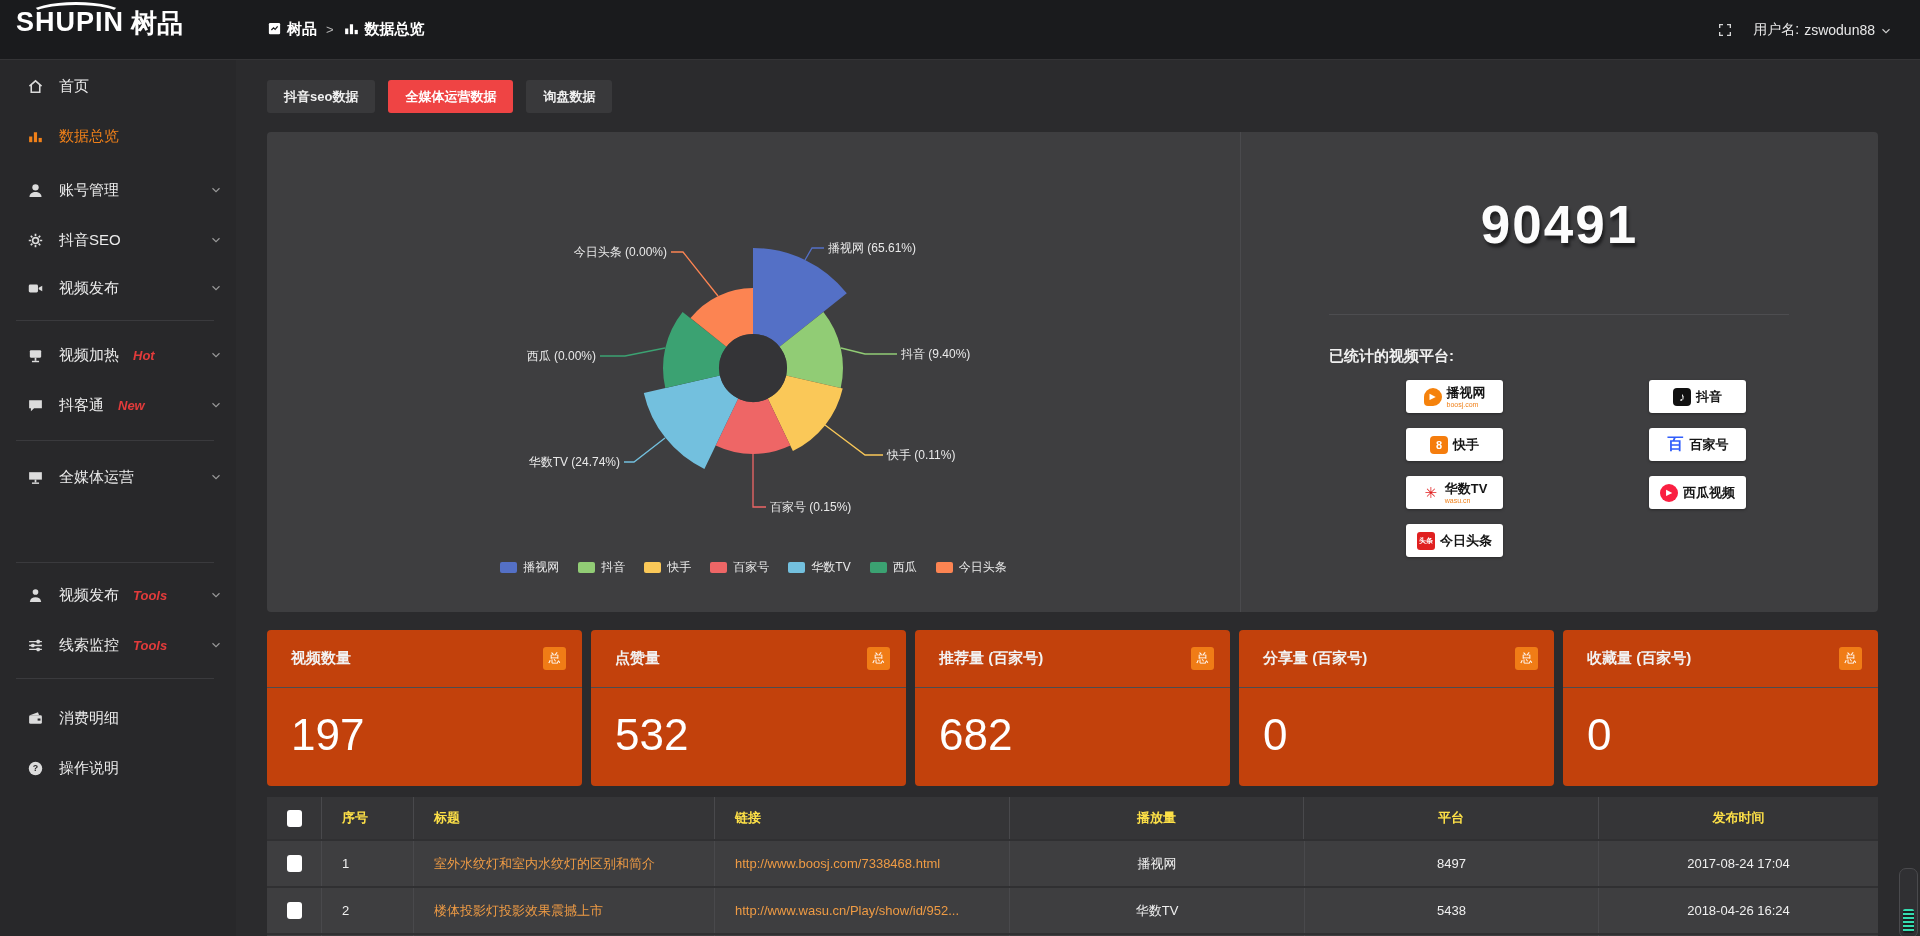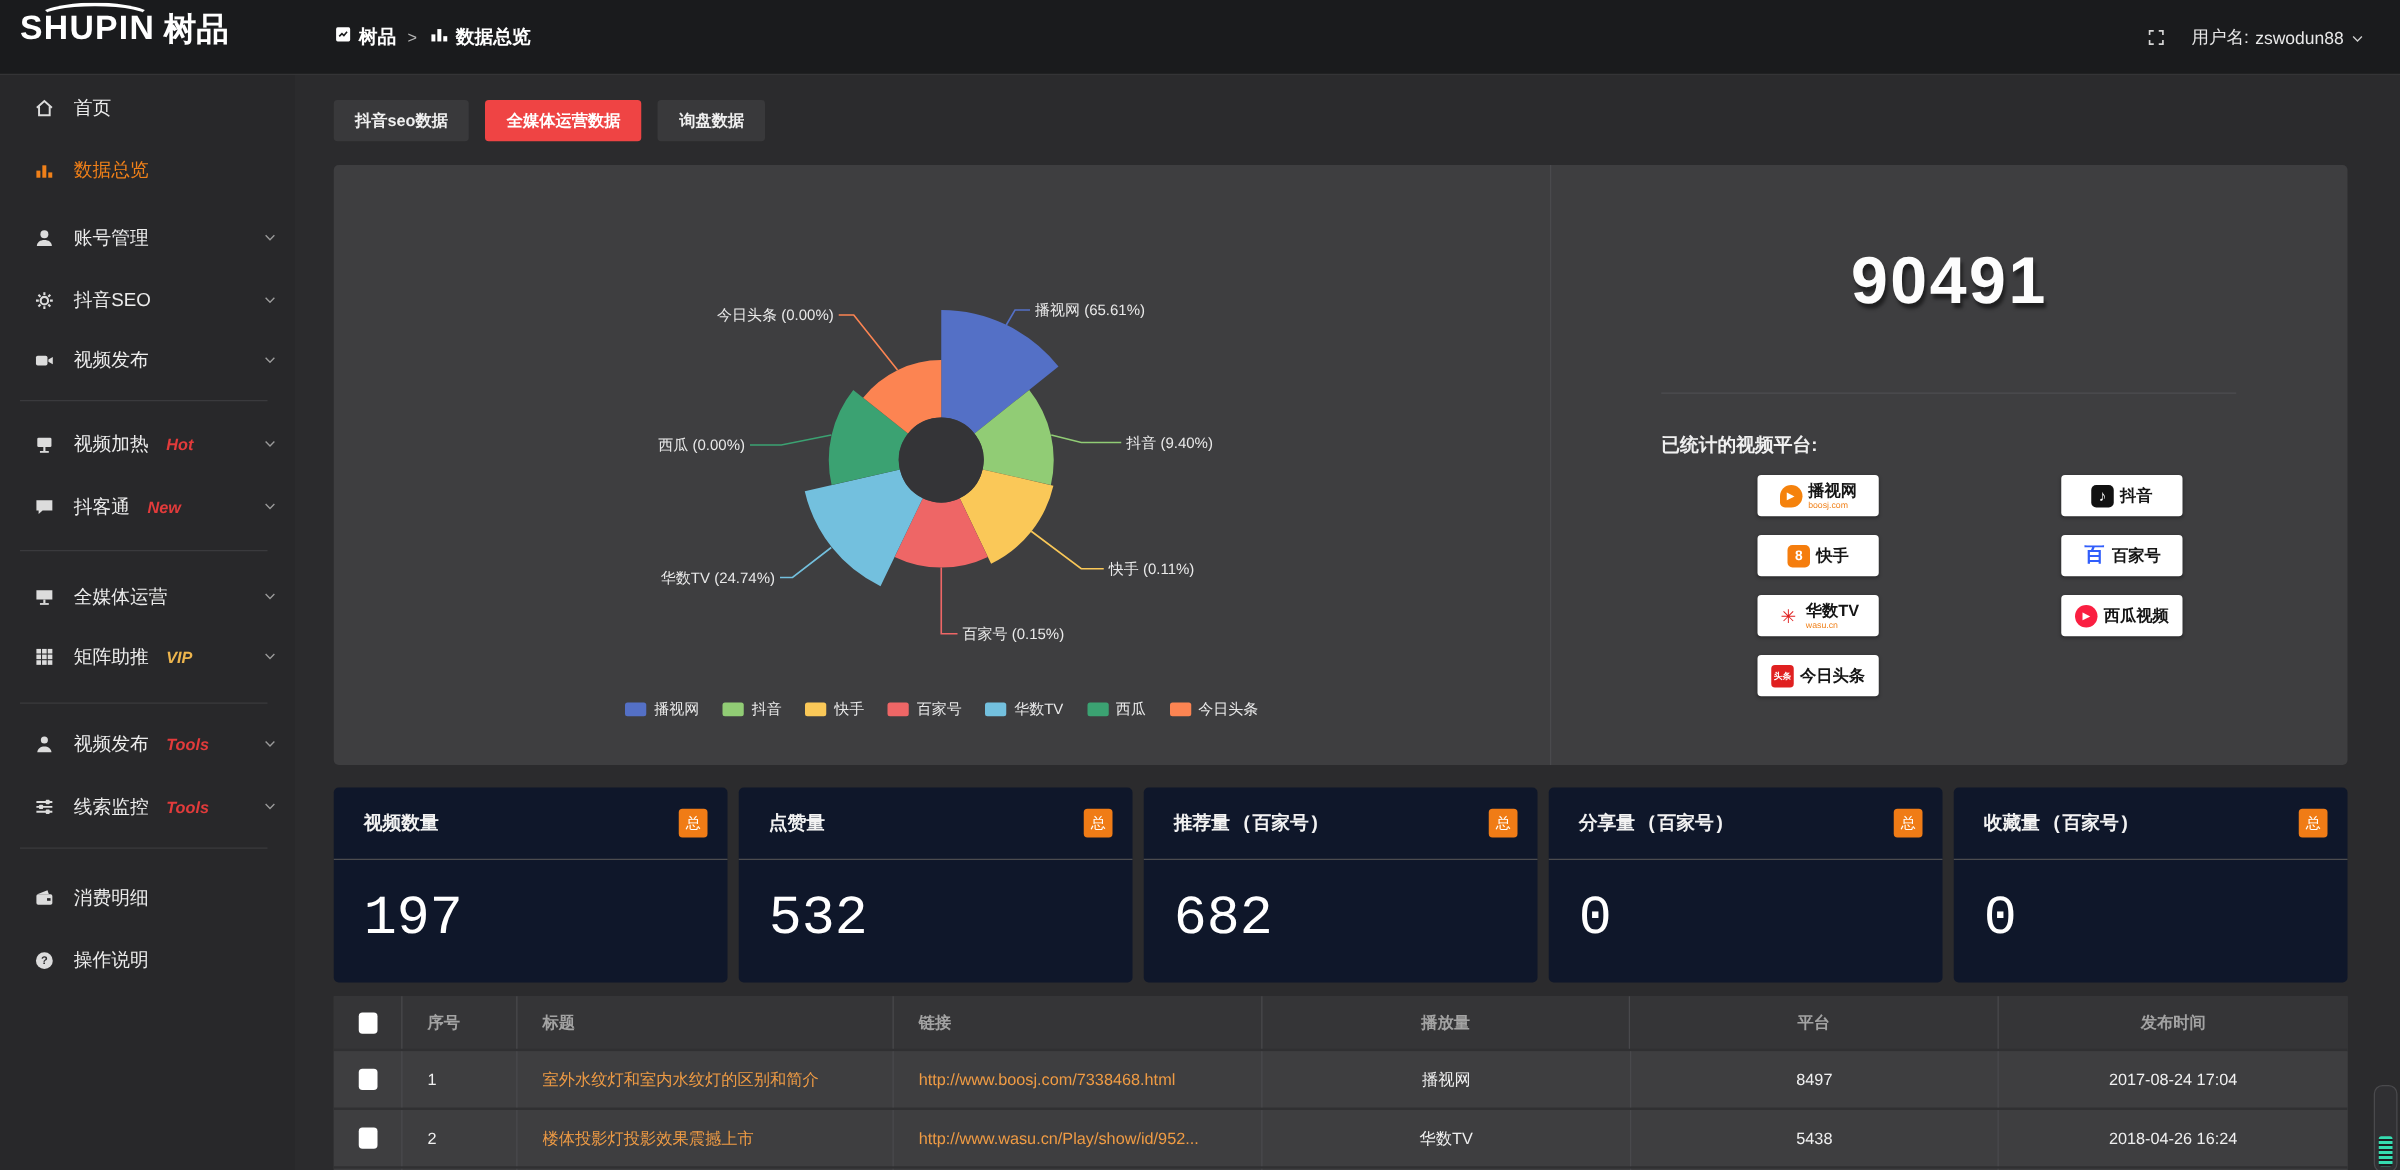--- a/index.html
+++ b/index.html
@@ -55,33 +55,33 @@
   .pbadge .psub{font-size:7px;color:#f08019;margin-top:2px;}
   .pic{width:18px;height:18px;display:flex;align-items:center;justify-content:center;flex:none;}
   .pic-boosj{background:#f5820c;border-radius:50% 50% 50% 4px;color:#fff;font-size:8px;}
   .pic-ks{background:#f57d0d;border-radius:4px;color:#fff;font-size:11px;font-weight:bold;}
   .pic-wasu{color:#e02020;font-size:15px;font-weight:bold;}
   .pic-tt{background:#e02020;border-radius:3px;color:#fff;font-size:7px;font-weight:bold;}
   .pic-dy{background:#111;border-radius:4px;color:#fff;font-size:12px;}
   .pic-bjh{color:#315efb;font-size:16px;font-weight:bold;}
   .pic-xg{background:#fa1f41;border-radius:50%;color:#fff;font-size:8px;}
   
-  .card{position:absolute;top:630px;width:315px;height:156px;background:#0f172a;border-radius:4px;font-family:Liberation Mono, monospace;}
+  .card{position:absolute;top:630px;width:315px;height:156px;background:#c2410c;border-radius:4px;}
   .card-head{position:relative;height:57px;border-bottom:1px solid #4c4c4f;display:flex;align-items:center;}
   .card-label{margin-left:24px;color:#f2f2f2;font-size:15px;font-weight:bold;}
   .card-badge{position:absolute;right:16px;top:17px;width:23px;height:23px;background:#f07c16;border-radius:3px;color:#fff;font-size:12px;display:flex;align-items:center;justify-content:center;}
   .card-value{margin:22px 0 0 24px;color:#fff;font-size:44px;}
   
   .table{position:absolute;left:267px;top:797px;width:1611px;background:#3e3e40;}
   .t-row{display:flex;height:45px;border-bottom:2px solid #303032;background:#3e3e40;}
   .t-row.t-head{height:42px;background:#353537;}
   .t-cell{display:flex;align-items:center;border-right:1px solid #49494c;color:#f0f0f0;font-size:13px;box-sizing:border-box;padding-left:20px;}
   .t-cell:last-child{border-right:none;}
   .t-cell.center{justify-content:center;padding-left:0;}
-  .t-head .t-cell{color:#a3a3a3;font-weight:bold;}
+  .t-head .t-cell{color:#fde047;font-weight:bold;}
   .t-link{color:#ef9b44;cursor:pointer;white-space:nowrap;overflow:hidden;text-overflow:ellipsis;}
   .checkbox{width:15px;height:17px;background:#fff;border-radius:3px;cursor:pointer;}
   .c0{width:55px;justify-content:center;padding-left:0;}
   .c1{width:92px;} .c2{width:301px;} .c3{width:295px;}
   .c4{width:295px;} .c5{width:294px;} .c6{width:279px;}
   
   .floating-widget{position:absolute;right:2px;top:868px;width:17px;height:68px;background:#303033;border:1px solid #4a4a4d;border-radius:7px;cursor:pointer;}
   .fw-stripes{position:absolute;left:3px;right:3px;bottom:4px;height:24px;border-radius:2px;background:repeating-linear-gradient(180deg,#35dcb0 0 2px,#1c1d1f 2px 4px);}
   .pie-label{font-size:12px;fill:#e9e9e9;}
   svg text{font-family:"Liberation Sans","DejaVu Sans",sans-serif;}
@@ -235,42 +235,20 @@
     <div class="side-item" style="top:396px">
       <span class="s-icon">
         <svg viewBox="0 0 24 24" width="17" height="17" fill="currentColor">
           <path d="M3 4.5h18V15H3z"></path>
           <rect x="10.8" y="15" width="2.4" height="4"></rect>
           <rect x="7" y="19" width="10" height="2"></rect>
         </svg>
       </span>
       <span class="s-label">全媒体运营</span>
 
-      <span class="s-chev">
-        <svg viewBox="0 0 24 24" width="12" height="12">
-          <path d="M5 8.5l7 7 7-7" fill="none" stroke="currentColor" stroke-width="2.2"></path>
-        </svg>
-      </span>
-    </div>
-    <div class="side-item" style="top:444px">
-      <span class="s-icon">
-        <svg viewBox="0 0 24 24" width="17" height="17" fill="currentColor">
-          <rect x="3" y="3" width="5.2" height="5.2"></rect>
-          <rect x="9.4" y="3" width="5.2" height="5.2"></rect>
-          <rect x="15.8" y="3" width="5.2" height="5.2"></rect>
-          <rect x="3" y="9.4" width="5.2" height="5.2"></rect>
-          <rect x="9.4" y="9.4" width="5.2" height="5.2"></rect>
-          <rect x="15.8" y="9.4" width="5.2" height="5.2"></rect>
-          <rect x="3" y="15.8" width="5.2" height="5.2"></rect>
-          <rect x="9.4" y="15.8" width="5.2" height="5.2"></rect>
-          <rect x="15.8" y="15.8" width="5.2" height="5.2"></rect>
-        </svg>
-      </span>
-      <span class="s-label">矩阵助推</span>
-      <span class="s-badge gold">VIP</span>
       <span class="s-chev">
         <svg viewBox="0 0 24 24" width="12" height="12">
           <path d="M5 8.5l7 7 7-7" fill="none" stroke="currentColor" stroke-width="2.2"></path>
         </svg>
       </span>
     </div>
     <div class="side-divider" style="top:503px"></div>
     <div class="side-item" style="top:514px">
       <span class="s-icon">
         <svg viewBox="0 0 24 24" width="17" height="17" fill="currentColor">

